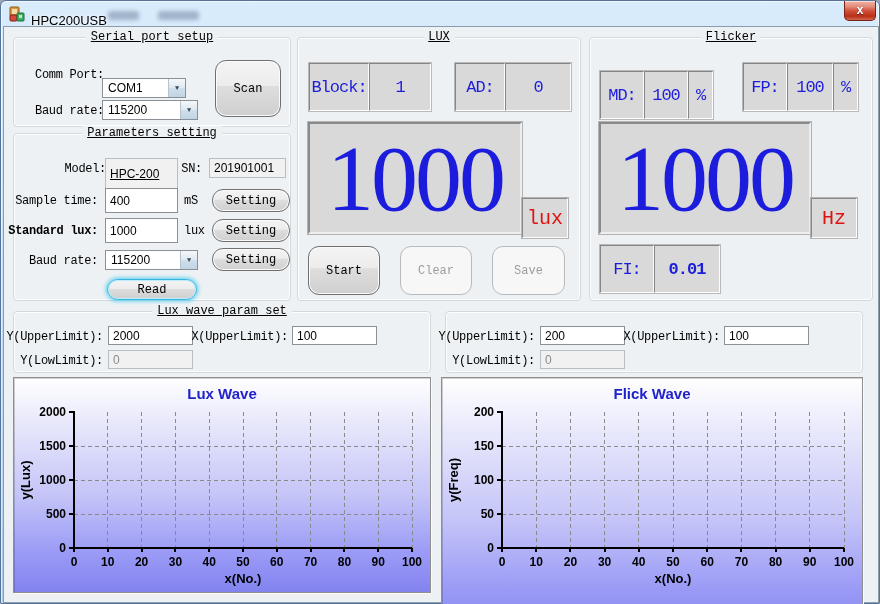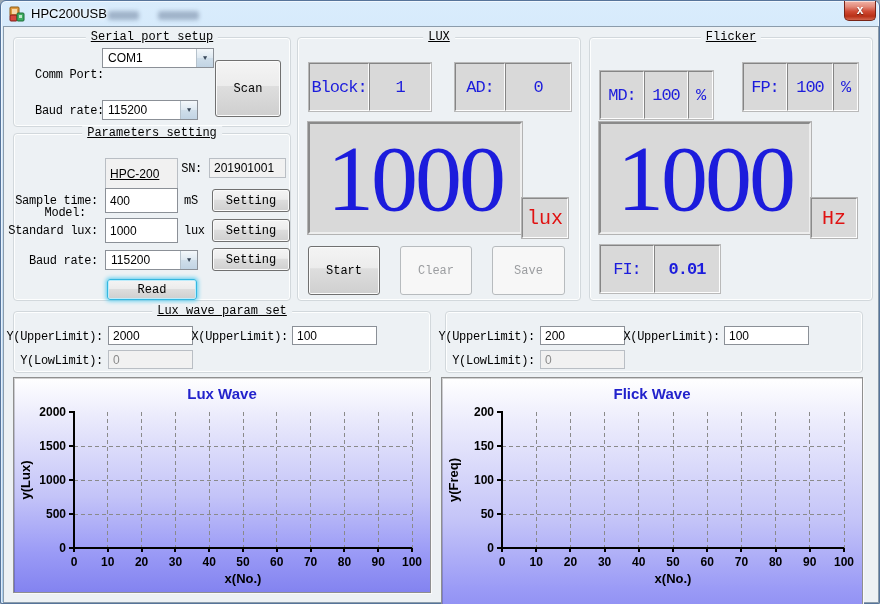--- a/index.html
+++ b/index.html
@@ -6,21 +6,21 @@
   *{box-sizing:border-box;}
   body{width:880px;height:604px;overflow:hidden;font-family:"Liberation Mono",monospace;}
 
   
   .window{position:relative;width:880px;height:604px;
     background:linear-gradient(180deg,#d9ecfc 0%,#bcd8f2 60%,#a9cdee 100%);
     border:1px solid #56749a;border-radius:6px 6px 2px 2px;
     box-shadow:inset 0 0 0 1px rgba(255,255,255,.6);}
   .titlebar{position:absolute;left:0;top:0;width:100%;height:26px;}
   .app-icon{position:absolute;left:8px;top:5px;width:16px;height:16px;}
-  .title-text{position:absolute;left:30px;top:5px;font:13px "Liberation Sans",sans-serif;color:#000;
+  .title-text{position:absolute;left:30px;top:12px;font:13px "Liberation Sans",sans-serif;color:#000;
     text-shadow:0 0 3px #fff,0 0 6px #fff;}
   .blur-blob{position:absolute;top:10px;height:9px;border-radius:3px;
     background:rgba(90,110,140,.45);filter:blur(2px);}
   .blob1{left:107px;width:31px;}
   .blob2{left:157px;width:41px;}
   .close-btn{position:absolute;right:3px;top:0;width:32px;height:20px;
     background:linear-gradient(180deg,#f2b5a8 0%,#e28a7a 30%,#cf4a34 55%,#b93017 80%,#d2664e 100%);
     border:1px solid #772417;border-top:none;border-radius:0 0 5px 5px;
     color:#fff;font:bold 12px "Liberation Sans",sans-serif;text-align:center;line-height:18px;
     text-shadow:0 1px 1px rgba(0,0,0,.5);box-shadow:inset 0 1px 0 rgba(255,255,255,.55);cursor:pointer;}
@@ -42,21 +42,21 @@
   .combo .val{flex:1;padding:2px 2px 0 5px;font:12px "Liberation Sans",sans-serif;color:#000;overflow:hidden;}
   .combo .arrow{width:17px;border-left:1px solid #b6c2cc;
     background:linear-gradient(180deg,#f4f8fb 0%,#dde8f1 50%,#cfdeea 51%,#c2d4e4 100%);
     display:flex;align-items:center;justify-content:center;font-size:7px;color:#39485a;}
 
   .tfield{position:absolute;background:#fff;border:1px solid #8b9097;
     font:12px "Liberation Sans",sans-serif;color:#000;padding:1px 4px;margin:0;}
   .tfield.readonly{background:#f1f1f1;border-color:#b9bec4;}
   .tfield.graytext{color:#8a8a8a;}
 
-  .btn{position:absolute;border:1px solid #707070;border-radius:3px;
+  .btn{position:absolute;border:1px solid #707070;border-radius:11px;
     background:linear-gradient(180deg,#f4f4f4 0%,#ececec 45%,#dedede 46%,#cfcfcf 100%);
     font:12px "Liberation Mono",monospace;color:#000;text-align:center;cursor:pointer;
     display:flex;align-items:center;justify-content:center;box-shadow:inset 0 0 0 1px #fbfbfb;}
   .btn.disabled{background:#f7f7f7;border-color:#b7bbbe;color:#9b9da0;box-shadow:none;cursor:default;}
   .btn.focus-default{border:1px solid #33b7e0;
     box-shadow:0 0 0 1px #bdecfb inset,0 0 4px 1px #55cdf0;}
 
   
   .dpanel{position:absolute;display:flex;background:#c9c9c9;border:1px solid #b9b9b9;}
   .dcell{background:#d9d9d9;border:1px solid;border-color:#858585 #fdfdfd #fdfdfd #858585;
@@ -100,46 +100,46 @@
     <span class="blur-blob blob1"></span>
     <span class="blur-blob blob2"></span>
     <div class="close-btn">x</div>
   </div>
 
   <div class="client">
 
     <div class="group" style="left:9px;top:10px;width:278px;height:90px;">
       <span class="legend">Serial port setup</span>
       <span class="lbl" style="right:186px;top:30px;">Comm Port:</span>
-      <div class="combo" style="left:88px;top:10px;width:112px;">
+      <div class="combo" style="left:88px;top:40px;width:84px;">
         <span class="val">COM1</span>
         <span class="arrow">▼</span>
       </div>
       <span class="lbl" style="right:186px;top:66px;">Baud rate:</span>
       <div class="combo" style="left:88px;top:62px;width:96px;">
         <span class="val">115200</span>
         <span class="arrow">▼</span>
       </div>
       <div class="btn" style="left:201px;top:22px;width:66px;height:57px;">Scan</div>
     </div>
 
     <div class="group" style="left:9px;top:106px;width:278px;height:168px;">
       <span class="legend">Parameters setting</span>
 
-      <span class="lbl" style="right:204px;top:28px;margin-top:44px;">Model:</span>
+      <span class="lbl" style="right:184px;top:28px;">Model:</span>
       <input class="tfield readonly" style="left: 91px; top: 24px; width: 73px; height: 32px; text-decoration: underline;" readonly="" value="HPC-200">
       <span class="lbl" style="right:88px;top:28px;">SN:</span>
       <input class="tfield readonly" style="left: 195px; top: 24px; width: 77px; height: 20px;" readonly="" value="201901001">
 
       <span class="lbl" style="right:192px;top:60px;">Sample time:</span>
       <input class="tfield" style="left: 91px; top: 54px; width: 73px; height: 25px;" value="400">
       <span class="lbl" style="left:170px;top:60px;">mS</span>
       <div class="btn" style="left:198px;top:55px;width:78px;height:23px;">Setting</div>
 
-      <span class="lbl" style="right:192px;top:90px;">Standard lux:</span>
+      <span class="lbl" style="right:192px;top:90px;font-weight:bold;">Standard lux:</span>
       <input class="tfield" style="left: 91px; top: 84px; width: 73px; height: 25px;" value="1000">
       <span class="lbl" style="left:170px;top:90px;">lux</span>
       <div class="btn" style="left:198px;top:85px;width:78px;height:23px;">Setting</div>
 
       <span class="lbl" style="right:192px;top:120px;">Baud rate:</span>
       <div class="combo" style="left:91px;top:116px;width:93px;">
         <span class="val">115200</span>
         <span class="arrow">▼</span>
       </div>
       <div class="btn" style="left:198px;top:114px;width:78px;height:23px;">Setting</div>

